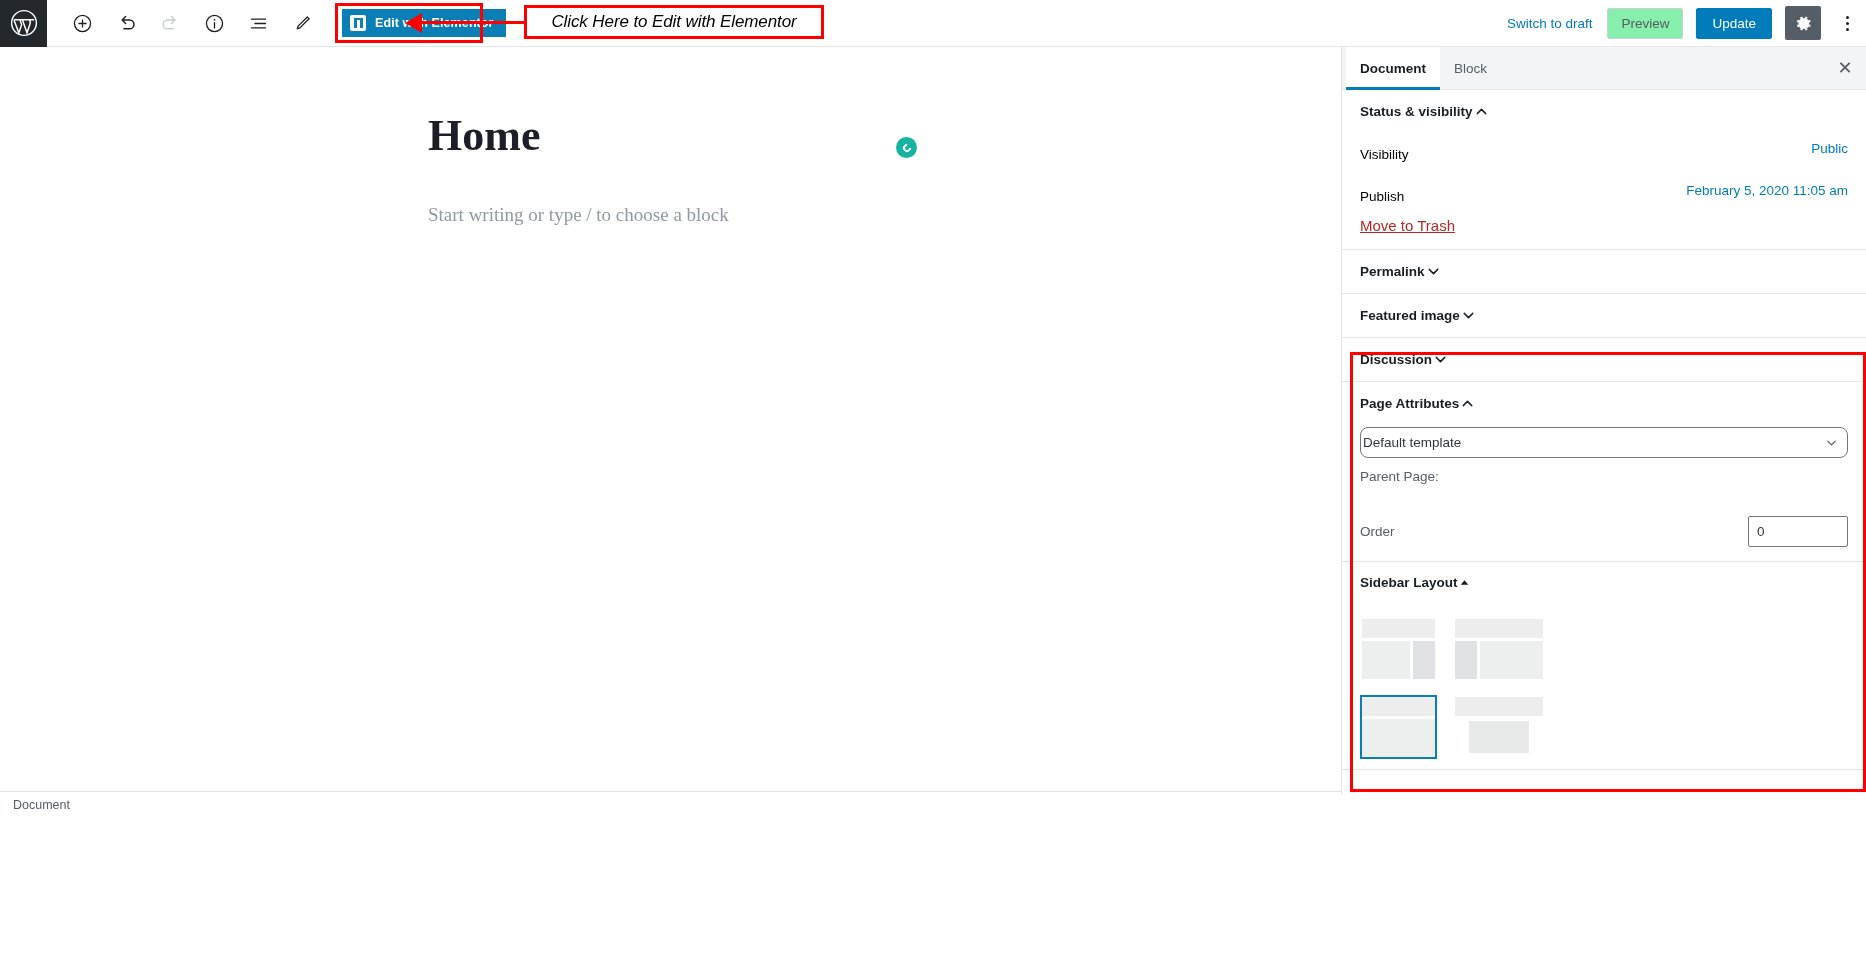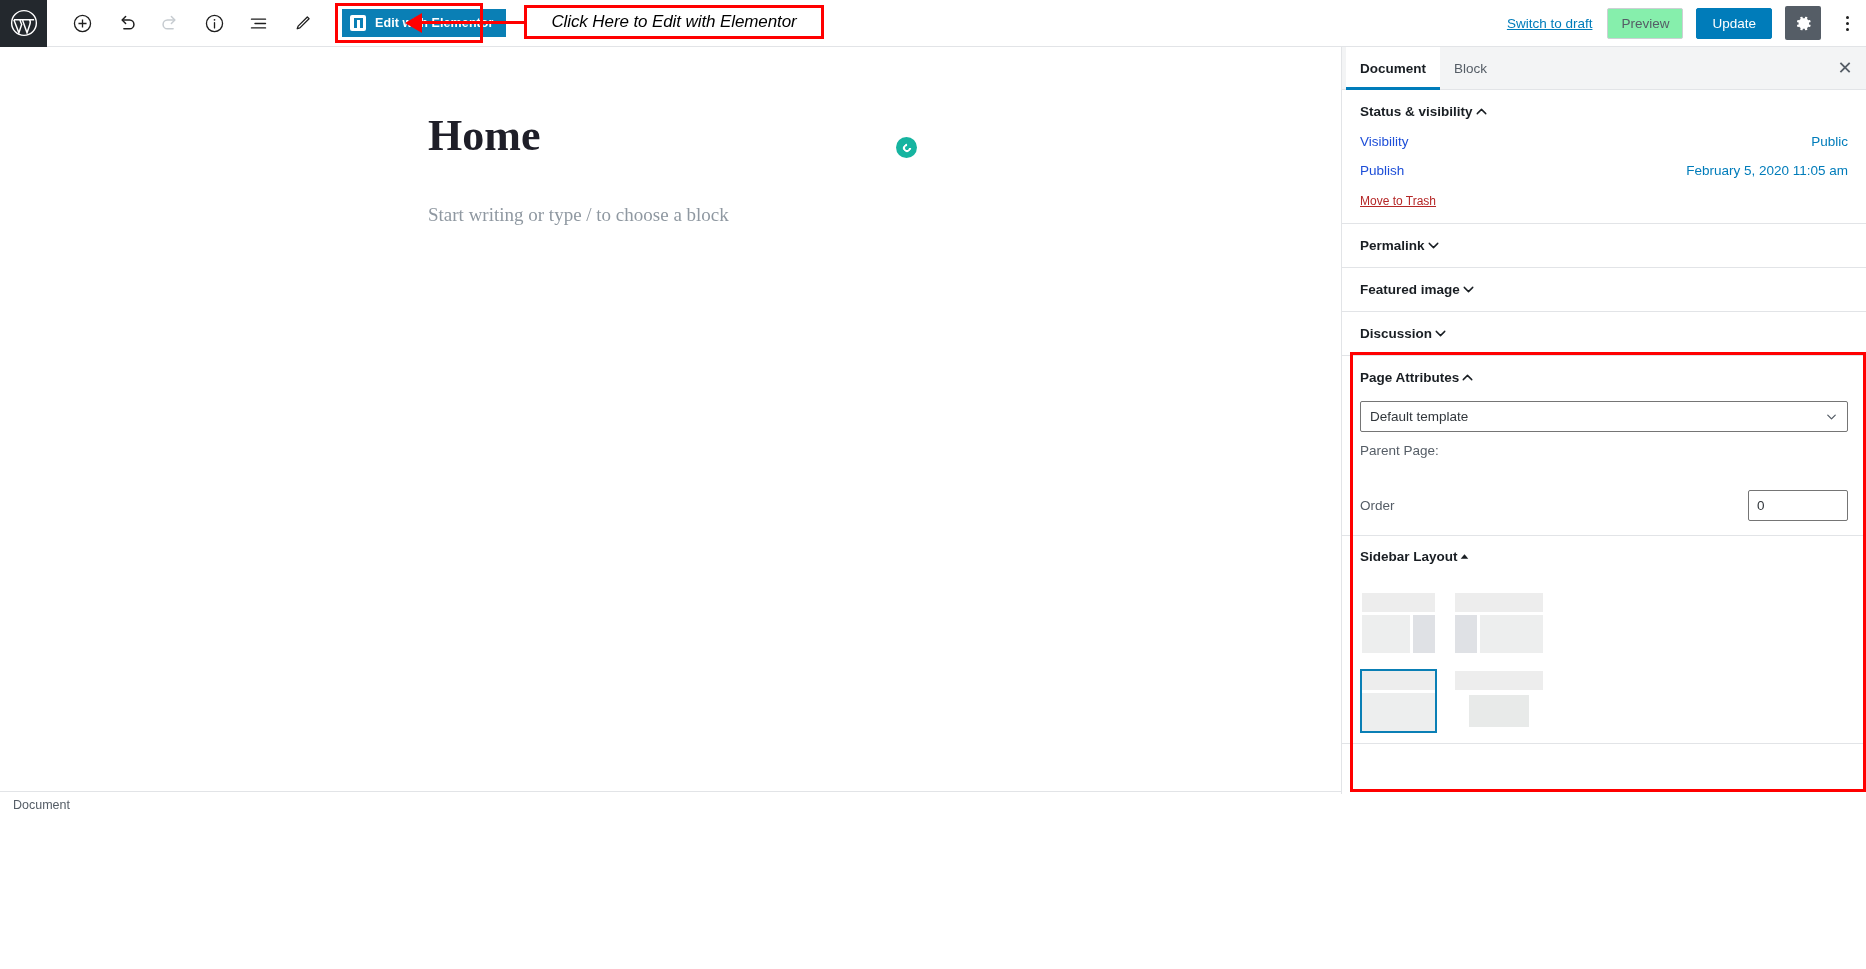--- a/index.html
+++ b/index.html
@@ -73,21 +73,20 @@
     border-bottom: 10px solid transparent;
     border-right: 17px solid #ff0000;
   }
 
   .topbar-right {
     margin-left: auto; display: flex; align-items: center; gap: 13px; padding-right: 6px;
   }
   .switch-draft {
     color: #007cba; font-size: 13.5px; cursor: pointer; background: none; border: none;
     padding: 4px 2px;
-    text-decoration: underline;
   }
   .preview-btn {
     background: #86efac; color: #555d66; border: 1px solid #ccd0d4;
     height: 31px; padding: 0 13px; font-size: 13.5px; border-radius: 2px; cursor: pointer;
   }
   .update-btn {
     background: #007cba; color: #fff; border: 1px solid #007cba;
     height: 31px; padding: 0 15px; font-size: 13.5px; border-radius: 2px; cursor: pointer;
   }
   .gear-btn {
@@ -168,33 +167,33 @@
     display: flex; align-items: center; justify-content: flex-start;
     padding: 13px 18px 13px 18px; cursor: pointer;
   }
   .panel-title { font-size: 13.5px; font-weight: 600; color: #191e23; }
   .chev { color: #191e23; display: flex; }
 
   .row {
     display: flex; align-items: center; justify-content: space-between;
     padding: 1px 18px 13px 18px; font-size: 13.5px;
   }
-  .row-label { color: #1d4ed8; }
+  .row-label { color: #000000; margin-top: 13px; }
   .link-blue { color: #007cba; cursor: pointer; }
-  .link-red { color: #b52727; text-decoration: underline; cursor: pointer; font-size: 12px; }
+  .link-red { color: #b52727; text-decoration: underline; cursor: pointer; font-size: 15px; }
   .trash-row { padding: 0 18px 14px 18px; }
 
   .field-label {
     display: block; padding: 0 0 4px 0; font-size: 13.5px; color: #555d66;
   }
   .panel-body { padding: 2px 18px 14px 18px; }
   .sel-wrap { position: relative; margin-bottom: 11px; }
   select.ui-select {
-    width: 100%; height: 31px; padding: 0 28px 0 9px;
-    border: 1px solid #757575; border-radius: 2px; background: #fff;
+    width: 100%; height: 31px; padding: 0 28px 0 2px;
+    border: 1px solid #757575; border-radius: 8px; background: #fff;
     font-family: "Liberation Sans", sans-serif; font-size: 13.5px; color: #32373c;
     appearance: none; -webkit-appearance: none; cursor: pointer;
   }
   .sel-chev {
     position: absolute; right: 9px; top: 50%; transform: translateY(-50%);
     pointer-events: none; color: #555d66; display: flex;
   }
 
   .order-row {
     display: flex; align-items: center; justify-content: space-between;

